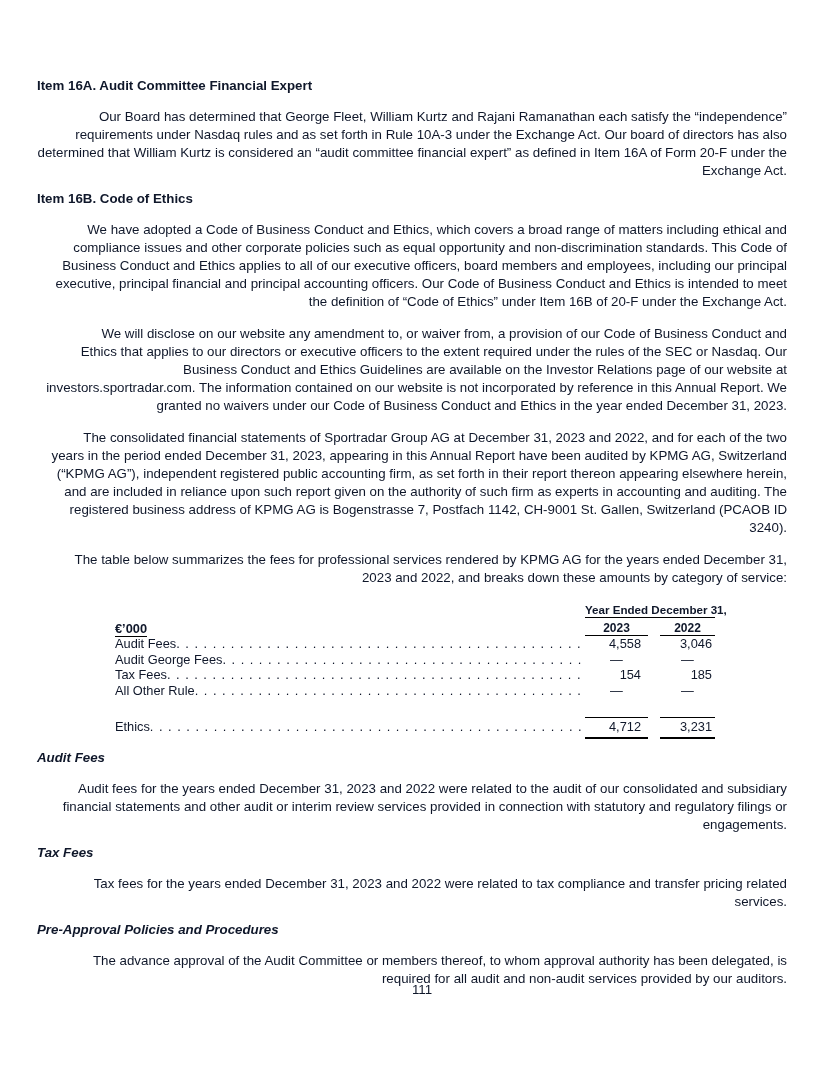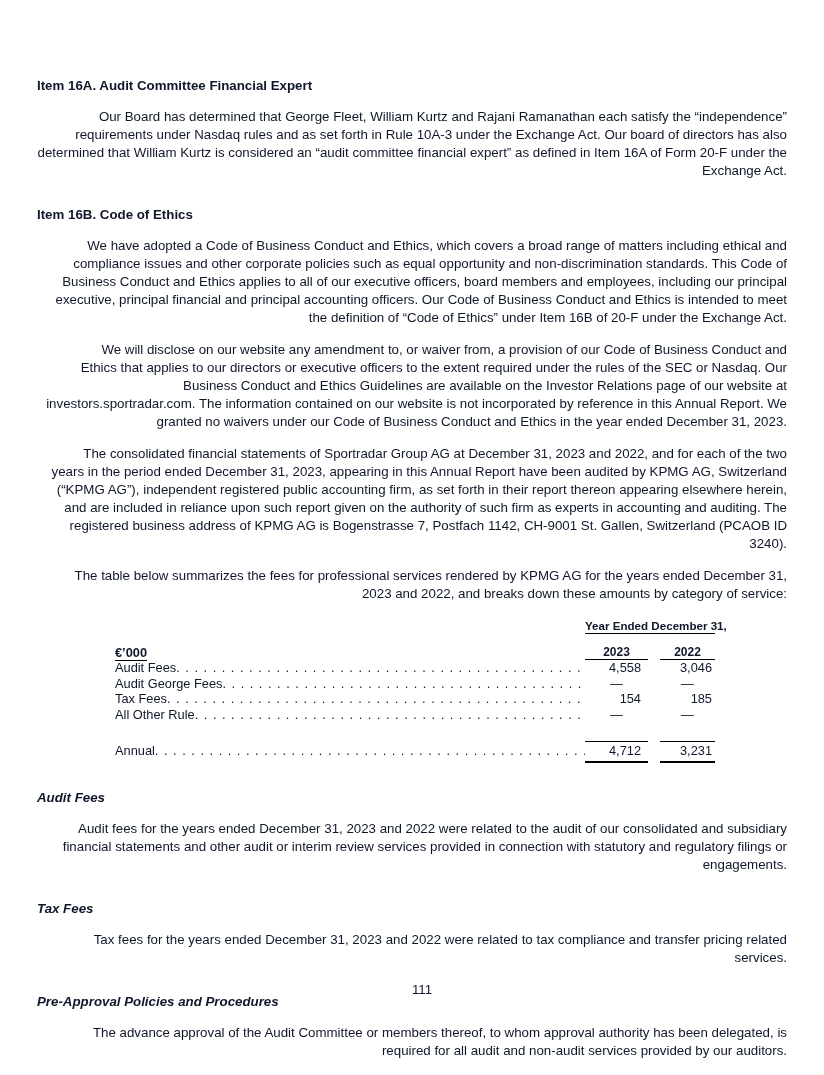--- a/index.html
+++ b/index.html
@@ -17,21 +17,21 @@
   }
   .content {
     position: absolute;
     left: 37px;
     top: 77px;
     width: 750px;
   }
   .heading {
     font-weight: bold;
     line-height: 17px;
-    margin-top: 26px;
+    margin-top: 10px;
   }
   .heading:first-child { margin-top: 0; }
   .heading.italic { font-style: italic; }
   .para {
     margin-top: 14px;
     line-height: 18px;
     text-indent: 28px;
     text-align: right;
   }
   
@@ -45,21 +45,21 @@
   .t-period {
     width: 130px;
     text-align: center;
     font-weight: bold;
     font-size: 11.6px;
     line-height: 13px;
     border-bottom: 1px solid #000;
     padding-bottom: 1px;
     white-space: nowrap;
   }
-  .t-head2 { display: flex; align-items: flex-end; margin-top: 11px; }
+  .t-head2 { display: flex; align-items: flex-end; margin-top: 3px; }
   .t-unit { width: 470px; }
   .t-unit span {
     font-weight: bold;
     border-bottom: 1px solid #000;
     padding-bottom: 0px;
   }
   .t-year {
     width: 63px;
     text-align: center;
     font-weight: bold;
@@ -152,21 +152,21 @@
       <div class="trow dash-row">
         <div class="tlabel">
             <span class="lbl">All Other Rule</span>
             <span class="dots"></span>
           </div>
         <div class="cell1">—</div>
         <div class="cell2">—</div>
       </div>
       <div class="trow total-row">
         <div class="tlabel">
-            <span class="lbl">Annual</span>
+            <span class="lbl">Ethics</span>
             <span class="dots"></span>
           </div>
         <div class="cell1">4,712</div>
         <div class="cell2">3,231</div>
       </div>
     </div>
 
     <div class="heading italic">Audit Fees</div>
     <div class="para">Audit fees for the years ended December 31, 2023 and 2022 were related to the audit of our consolidated and subsidiary financial statements and other audit or interim review services provided in connection with statutory and regulatory filings or engagements.</div>
 

